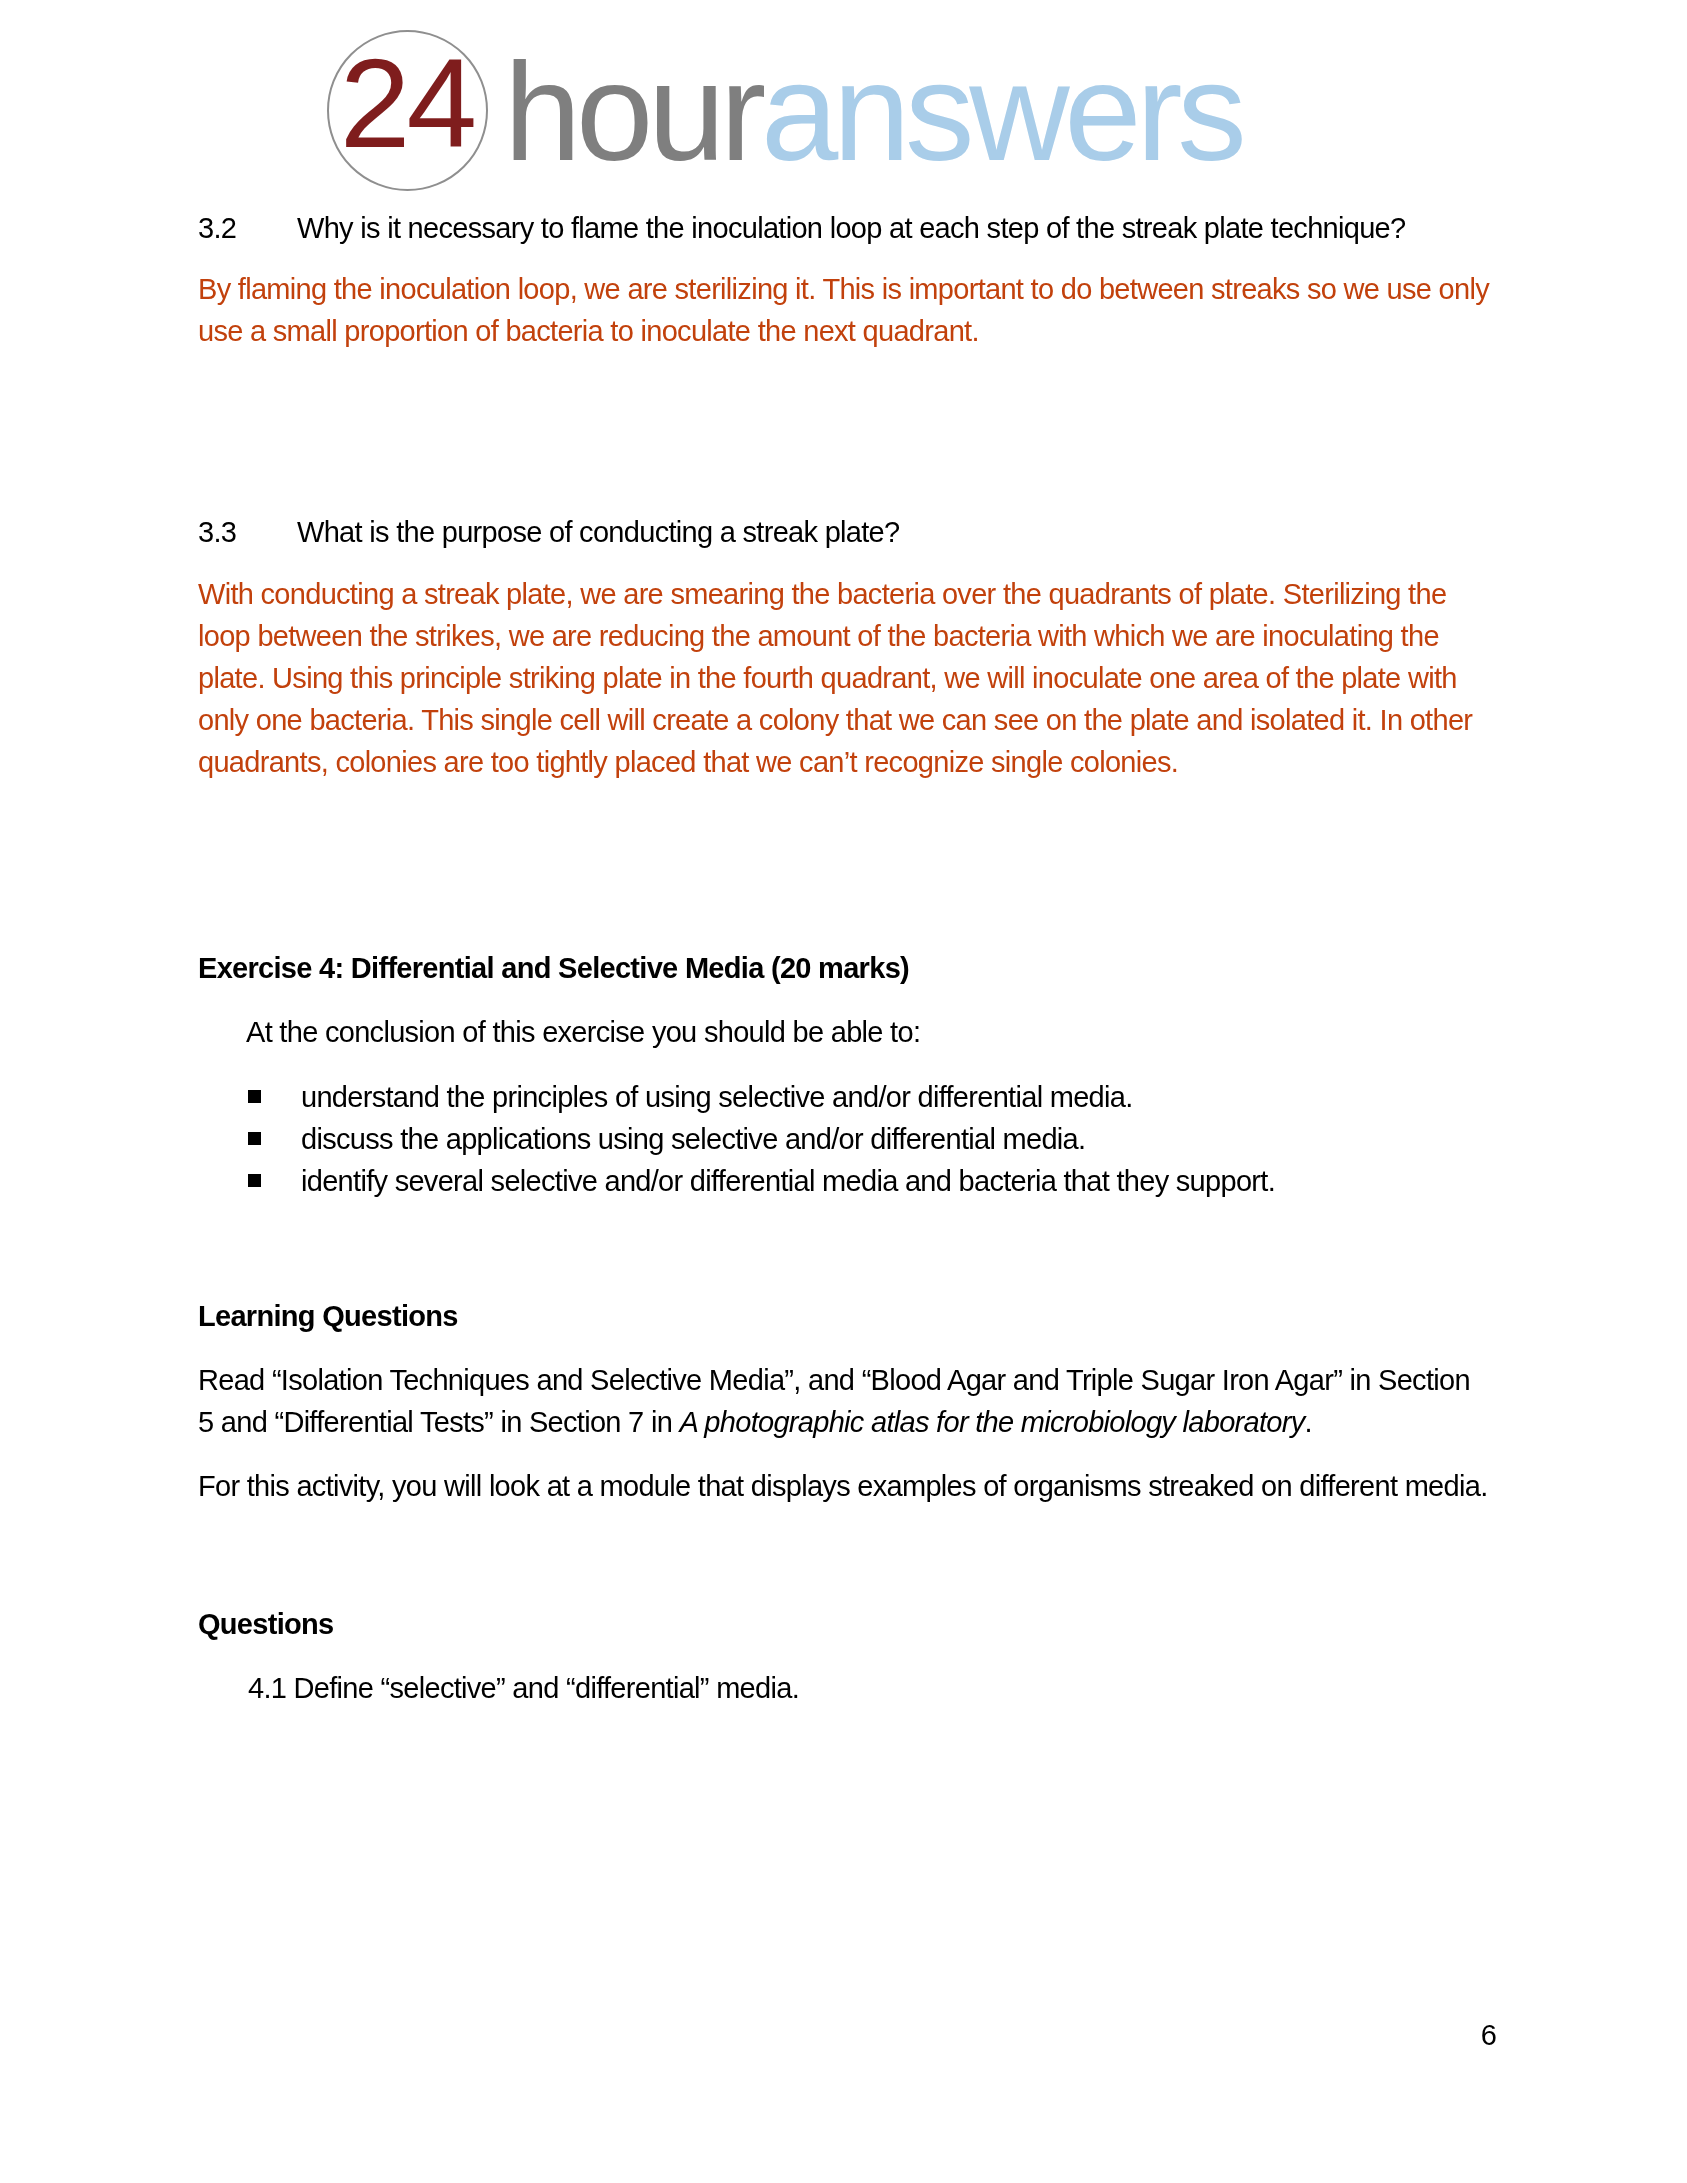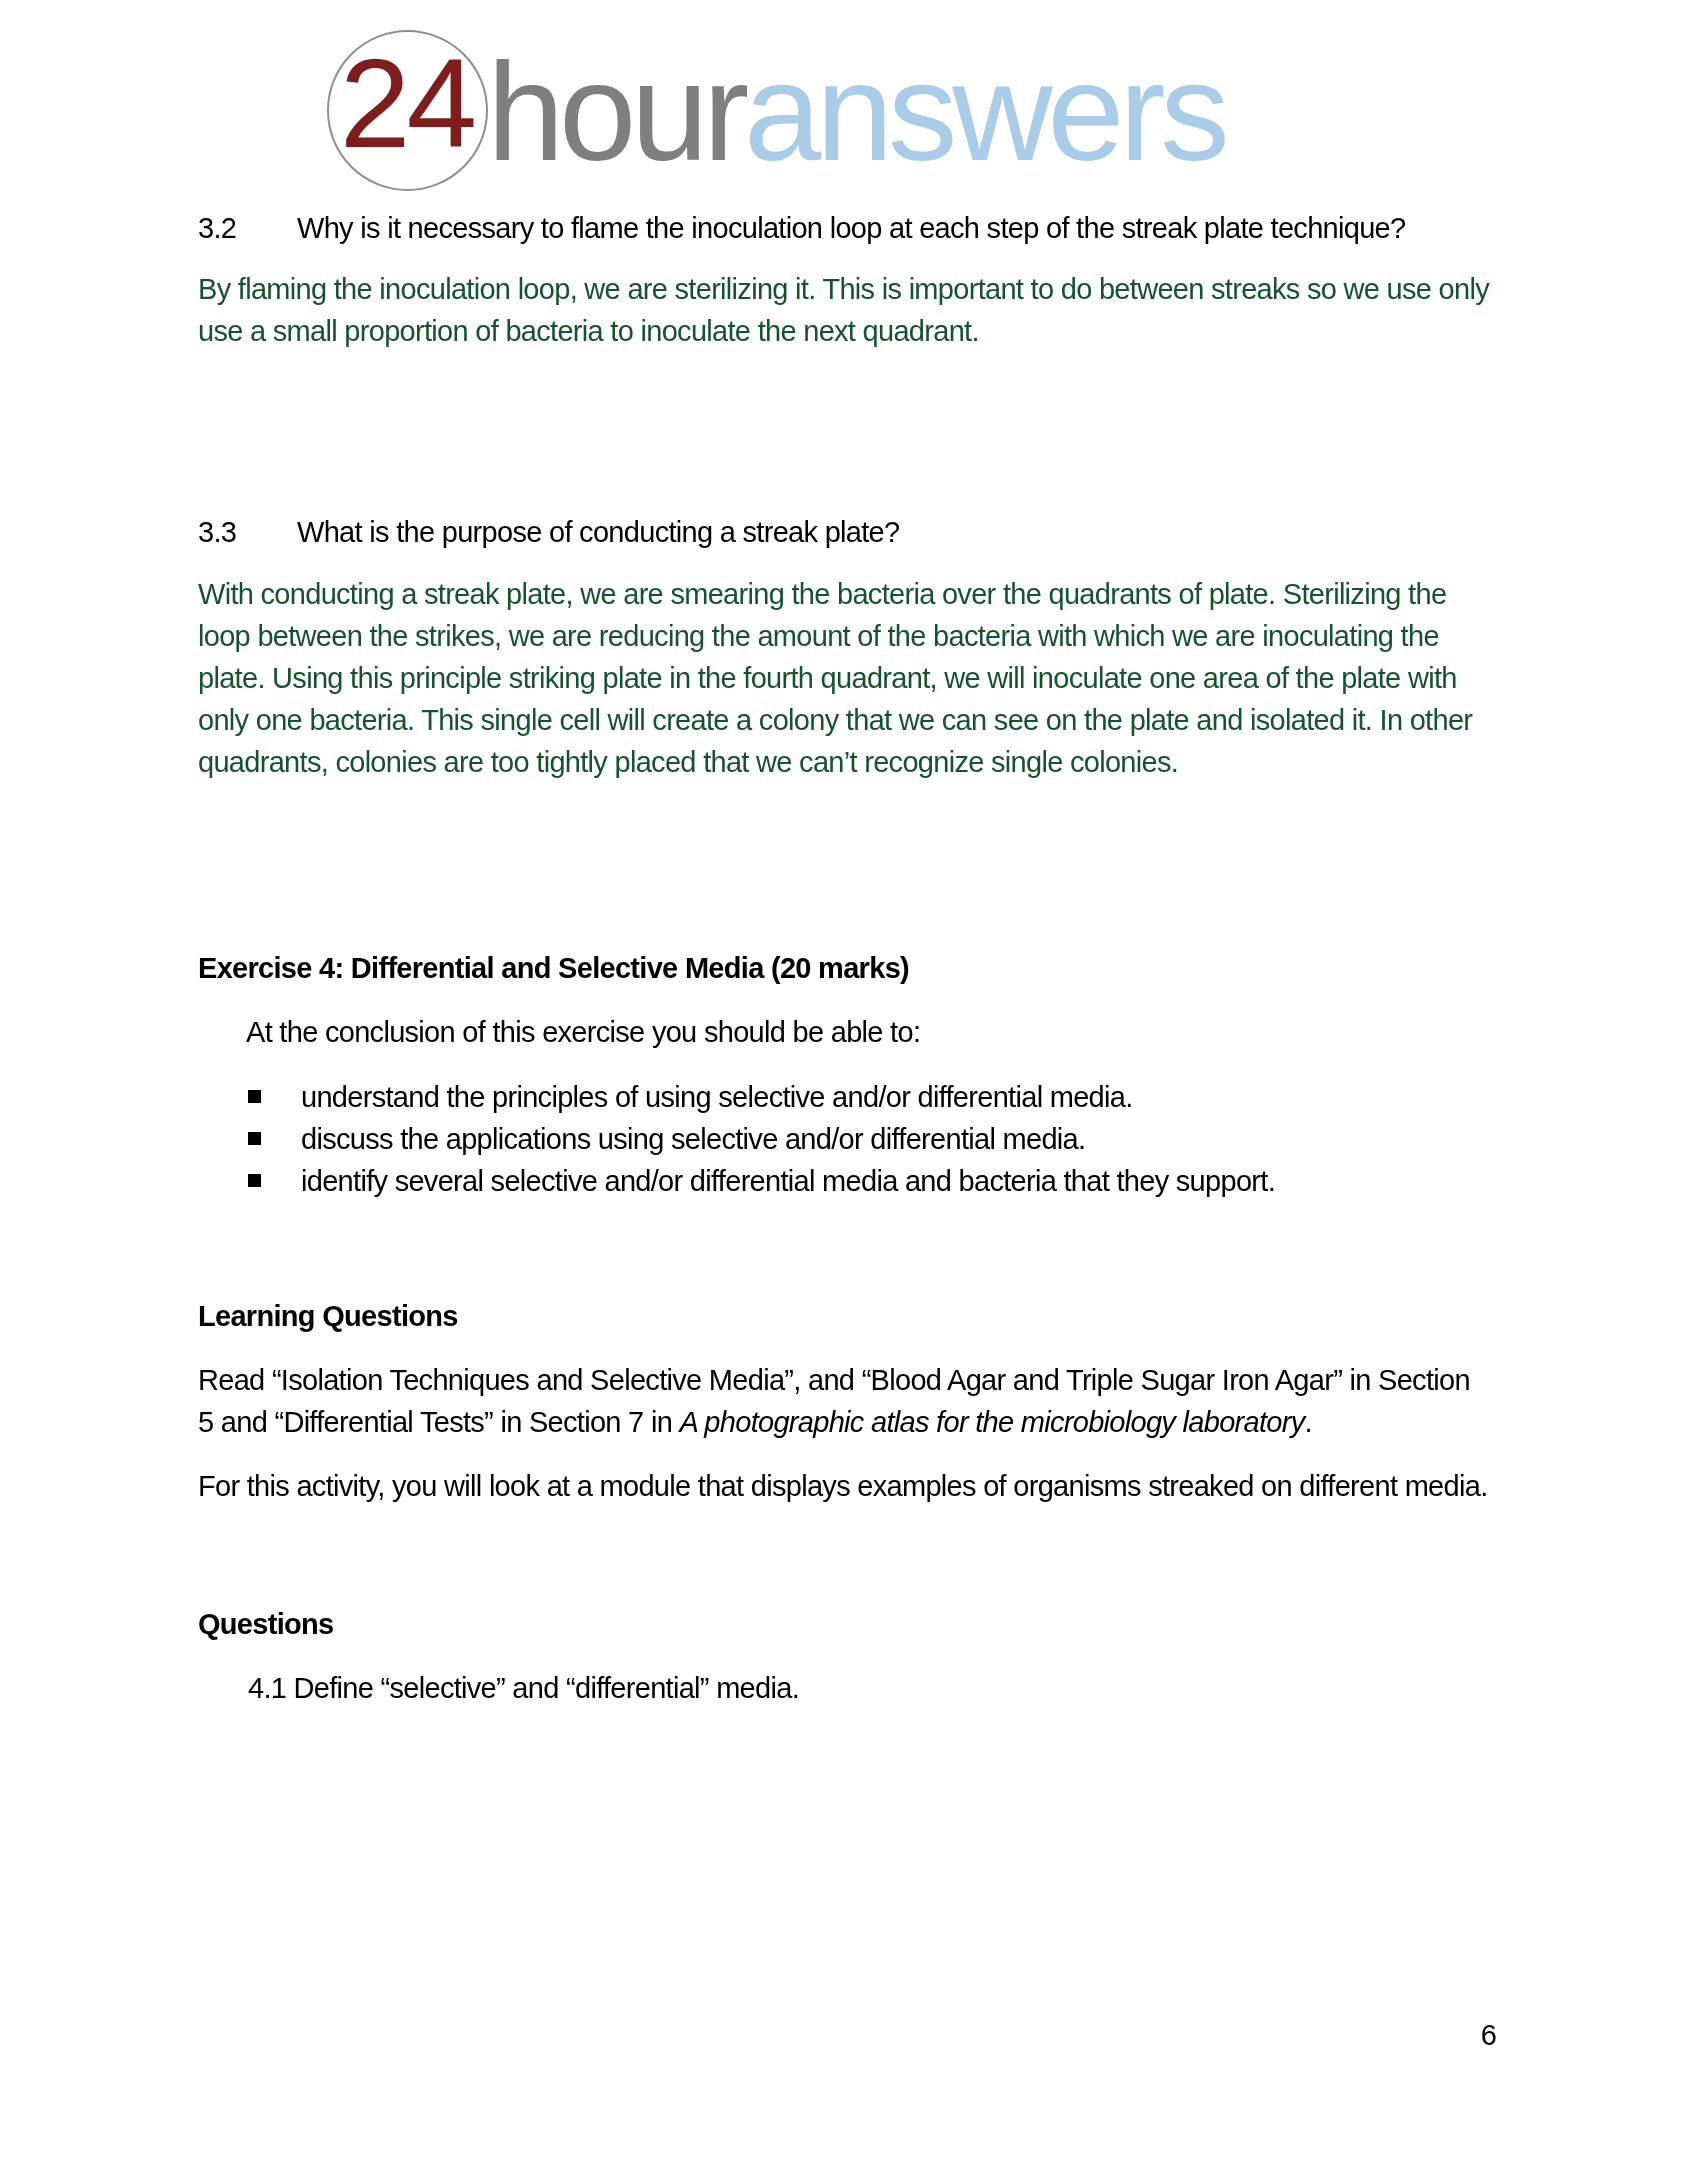--- a/index.html
+++ b/index.html
@@ -33,36 +33,36 @@
     left: 328px; top: 30px;
     width: 157px; height: 157px;
     display: flex; align-items: center; justify-content: center;
     padding-bottom: 10.6px; box-sizing: border-box;
     font-size: 127px; line-height: 127px;
     letter-spacing: -4px;
     color: #7f1d1d;
   }
   .logo-words {
     position: absolute;
-    left: 487px; top: 42px;
+    left: 504px; top: 42px;
     font-size: 139px; line-height: 139px;
     letter-spacing: -5.3px;
     white-space: nowrap;
   }
   .logo-hour { color: #7f7f7f; }
   .logo-answers { color: #a9cde9; }
 
   
   .qrow { display: flex; }
   .qnum { flex: 0 0 99px; }
   .qtext { flex: 1 1 auto; }
   .q33 { margin-top: 159px; }
 
   
-  .answer { color: #14532d; }
+  .answer { color: #c2410c; }
   .a32 { margin-top: 18.5px; }
   .a33 { margin-top: 20px; }
 
   
   .heading { font-weight: 700; font-size: 29px; line-height: 42px; }
   .ex4 { margin-top: 164px; }
   .intro { margin-top: 22px; margin-left: 48px; }
   .objectives { margin-top: 23px; list-style: none; }
   .objectives li { position: relative; padding-left: 103px; }
   .bullet {

